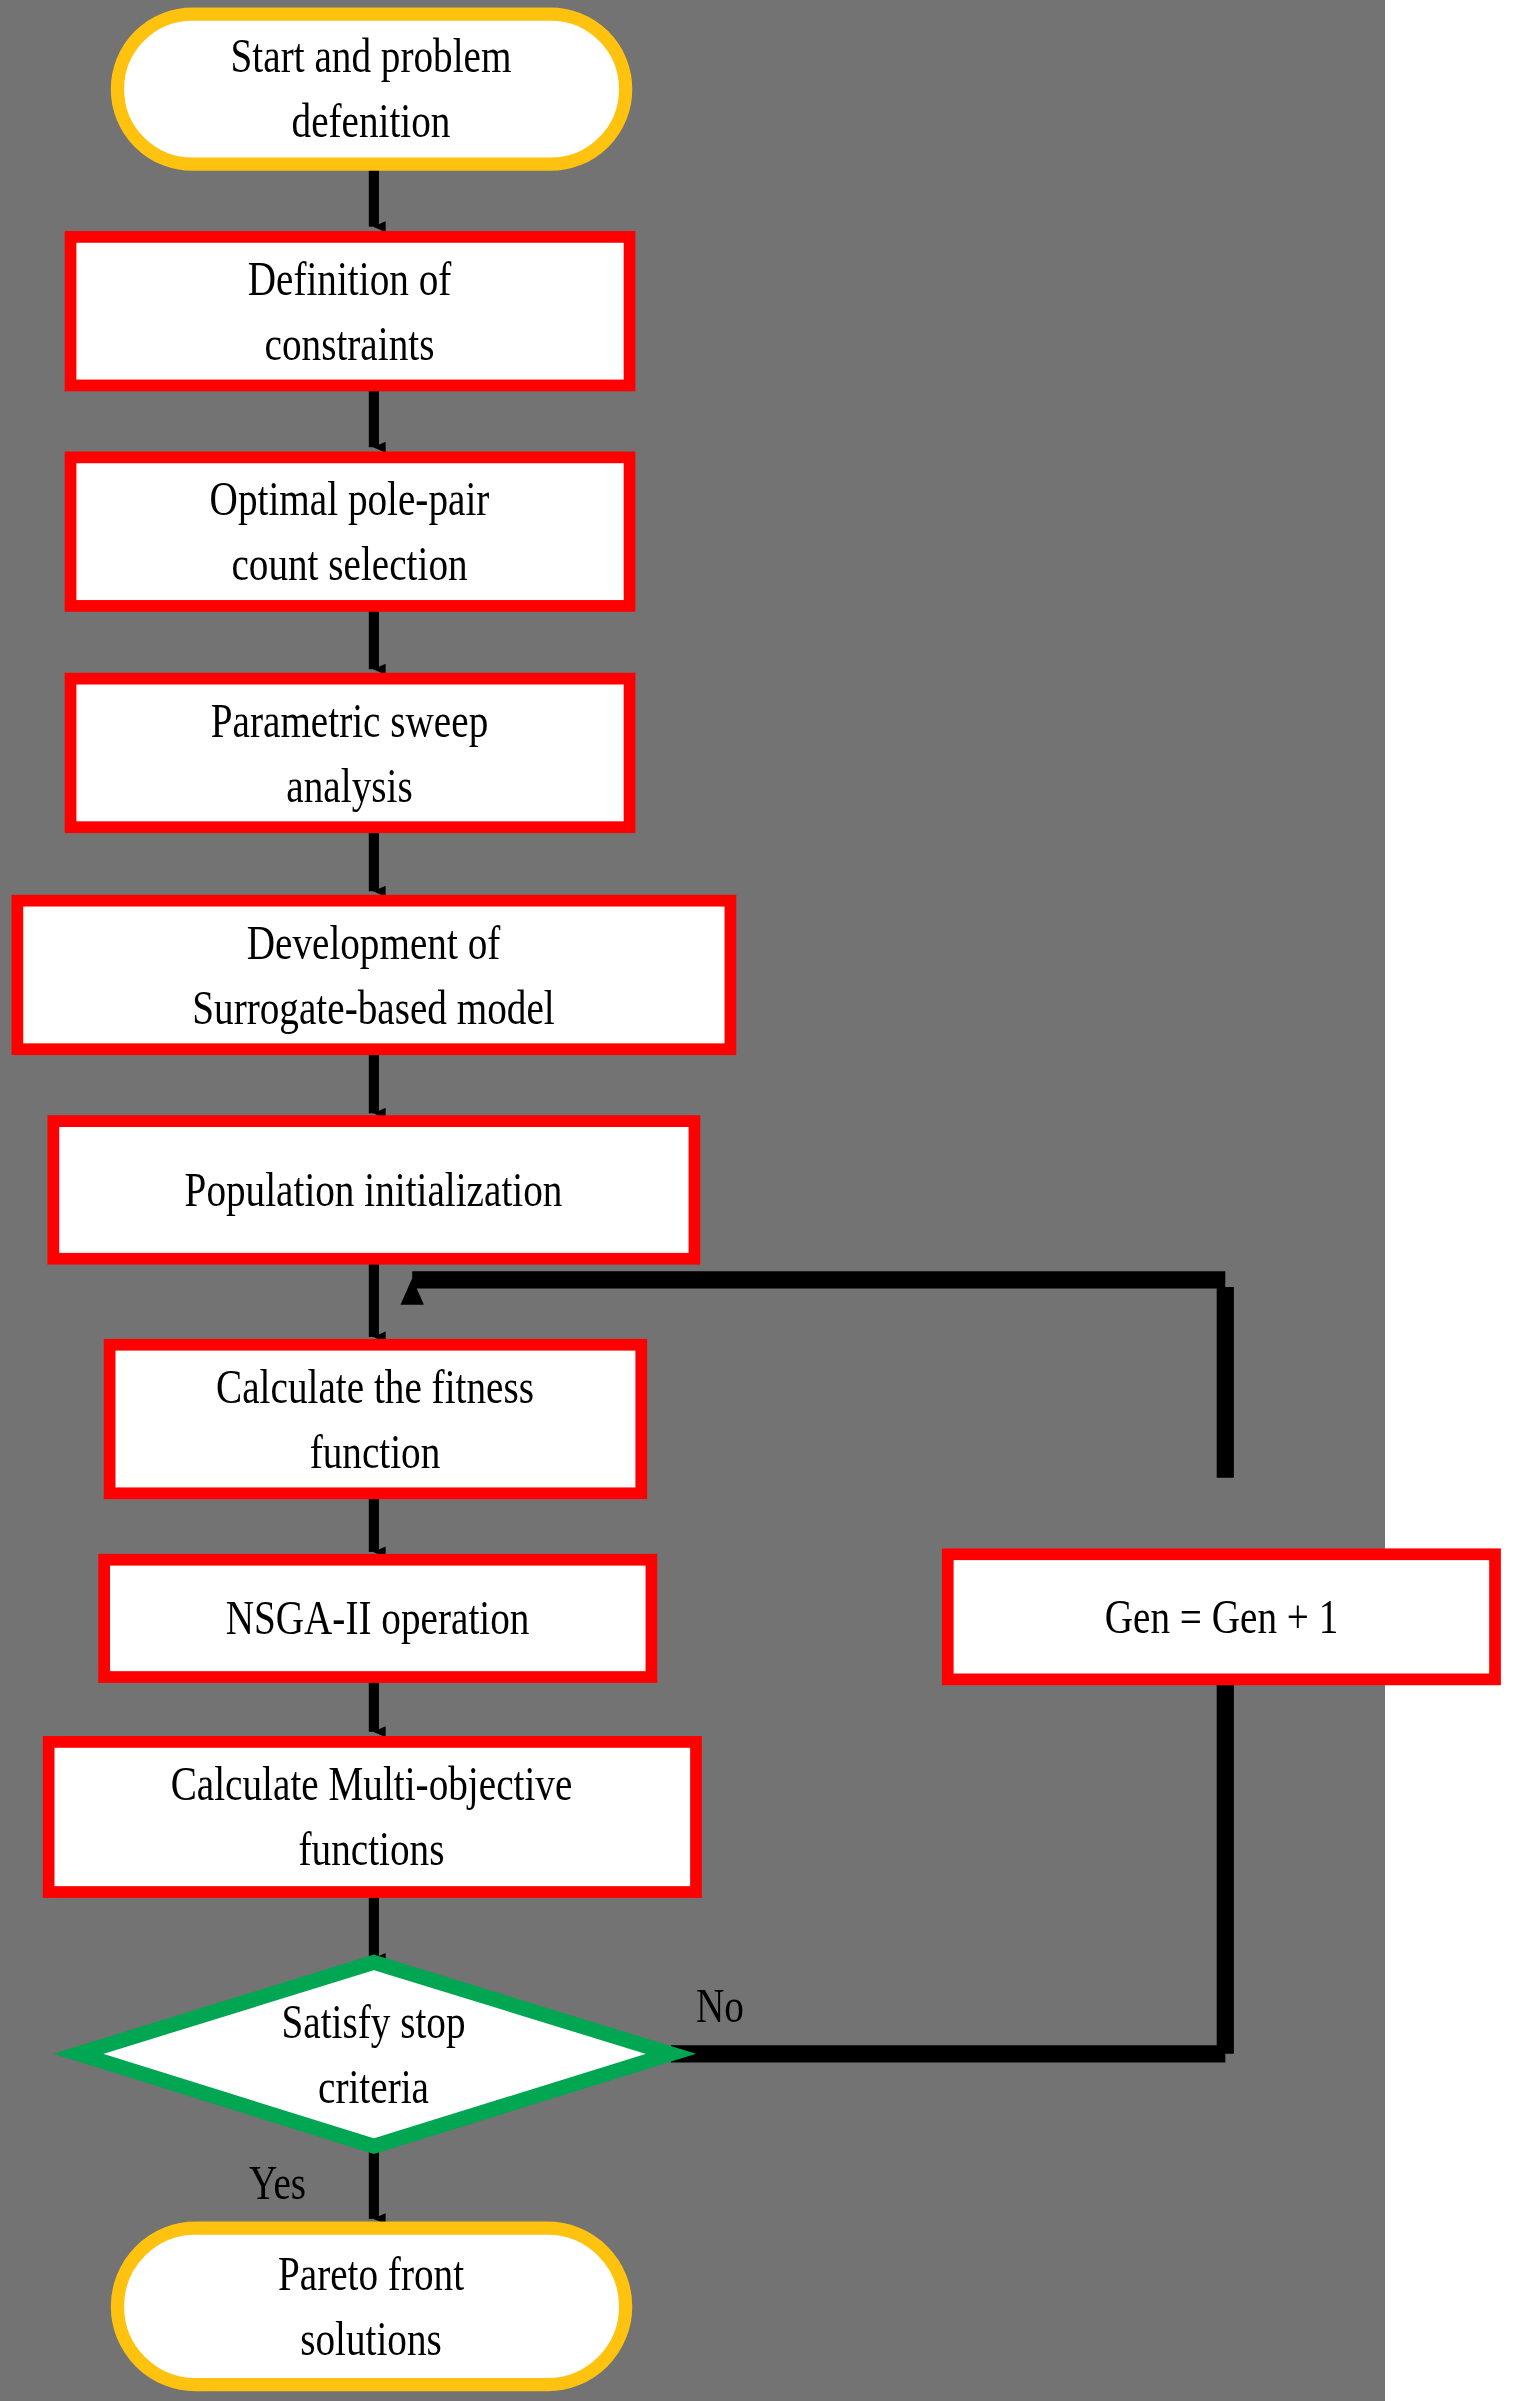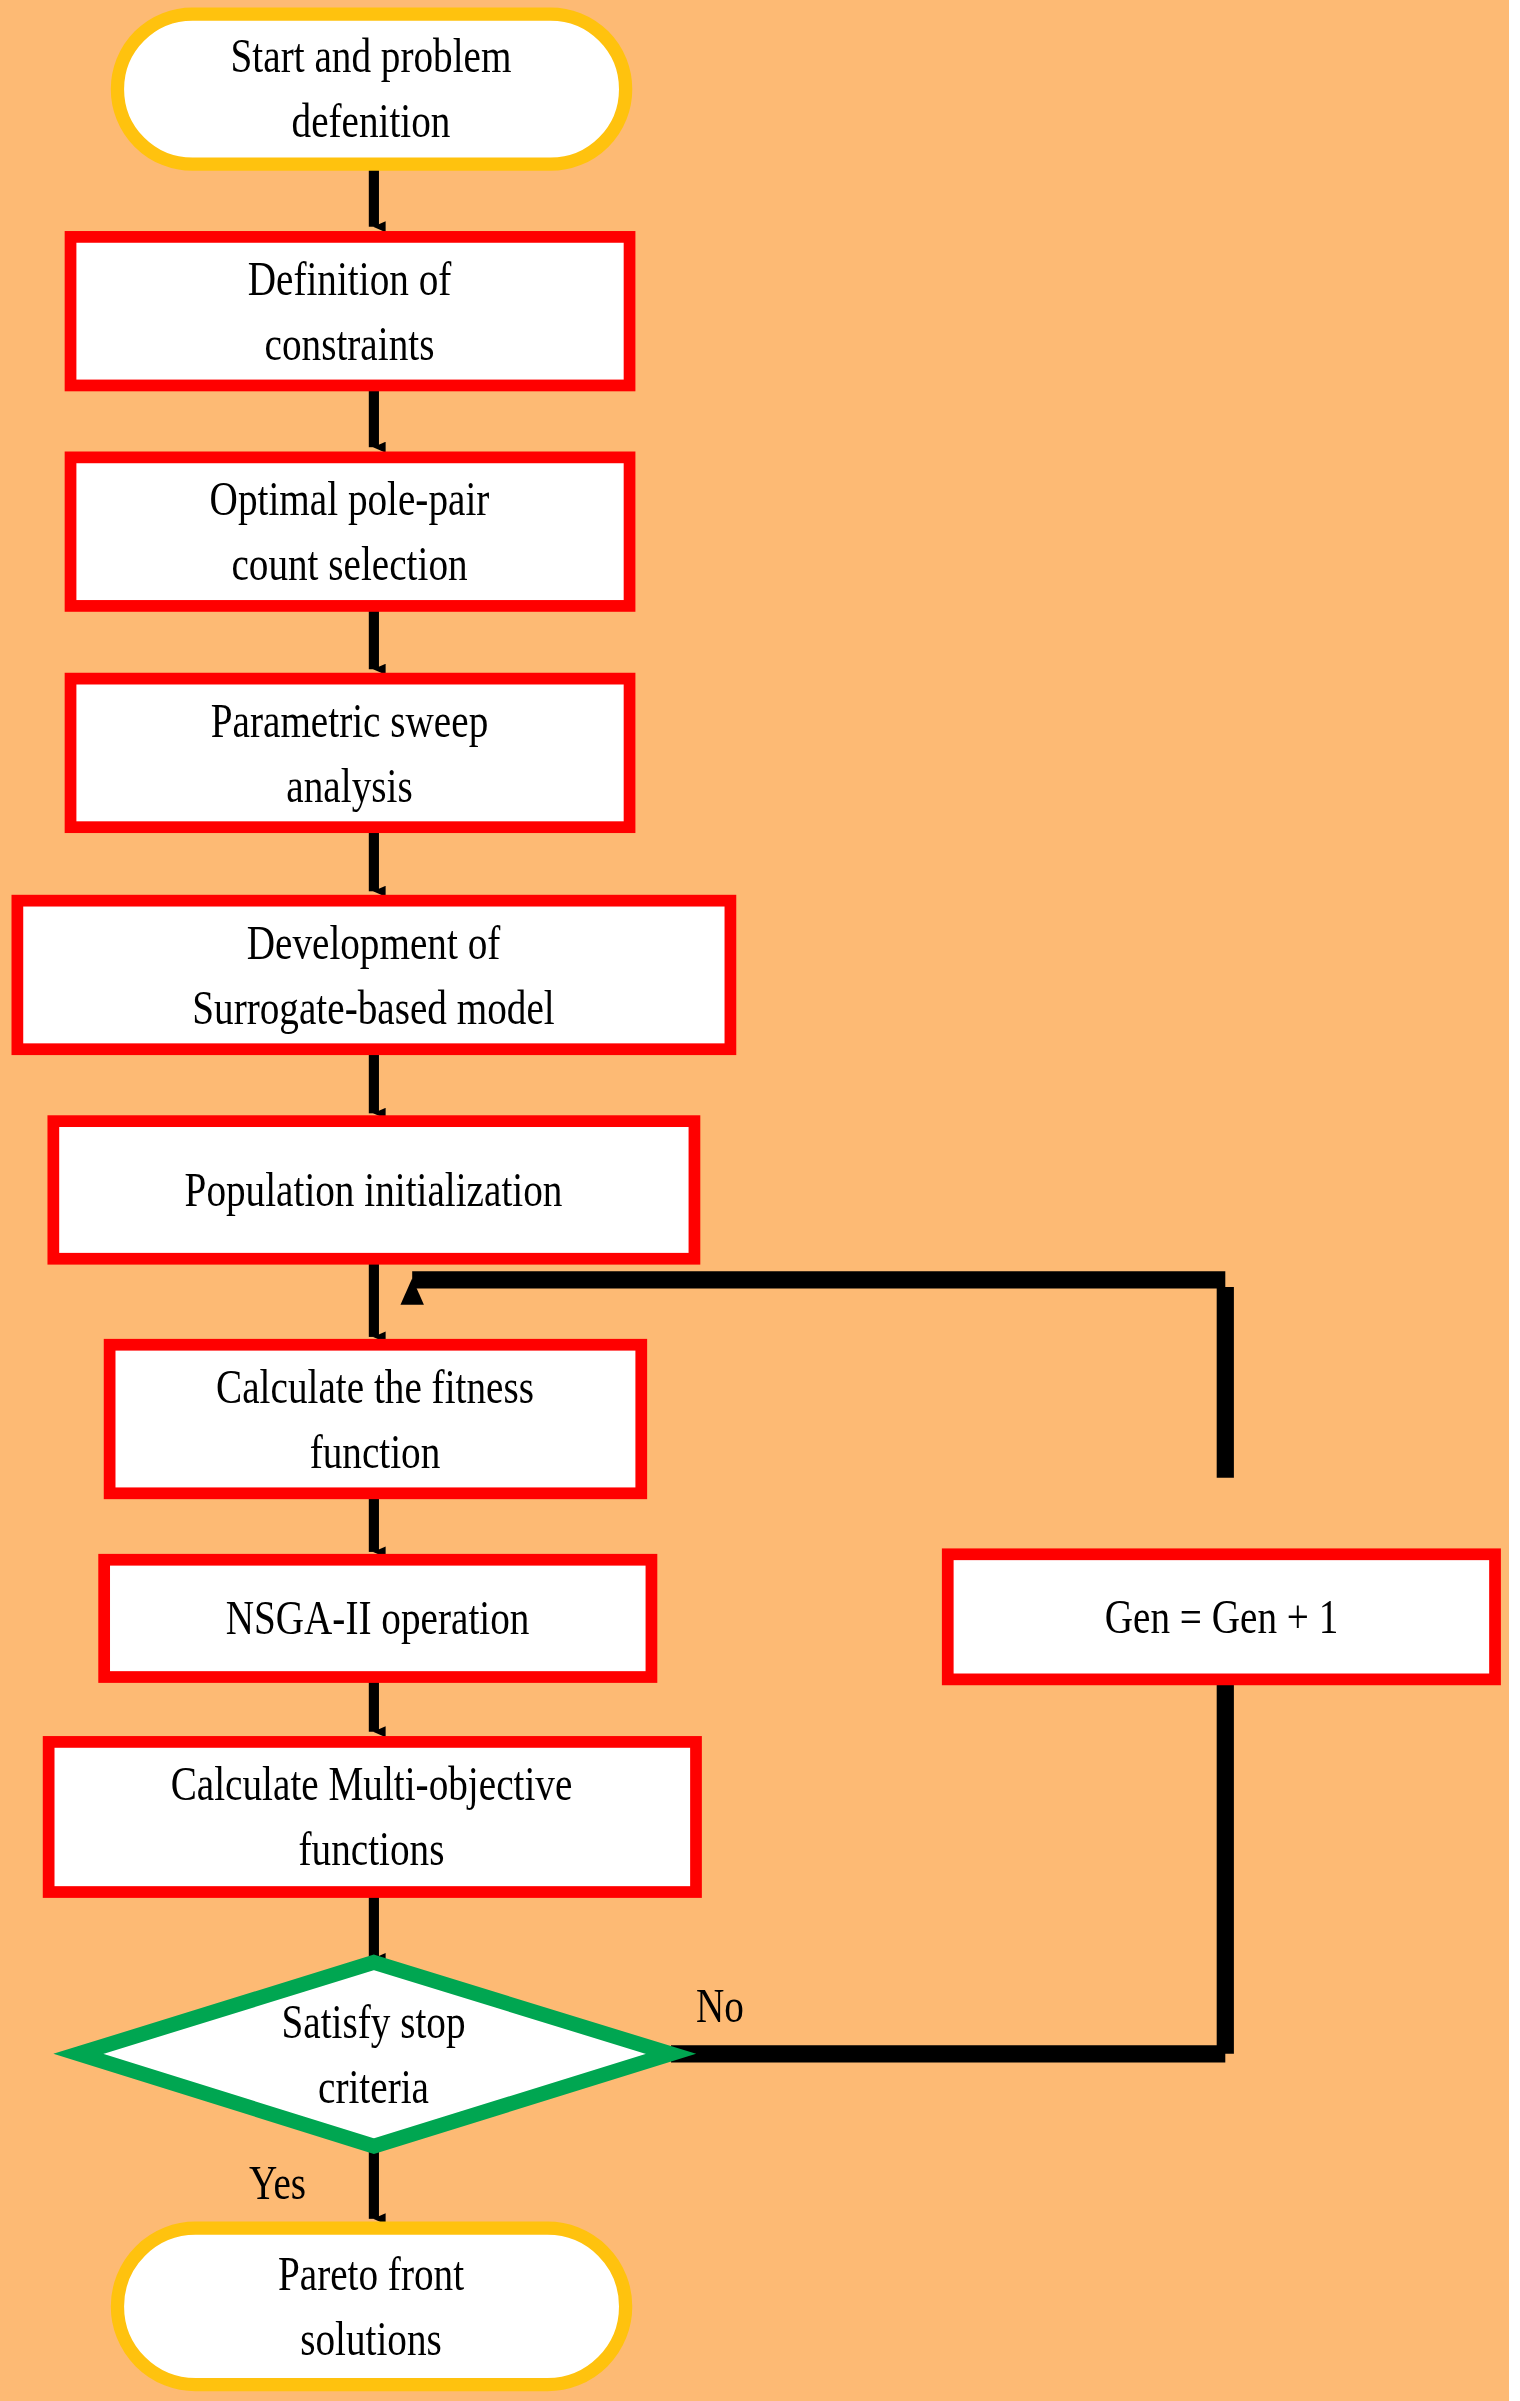--- a/index.html
+++ b/index.html
@@ -8,23 +8,23 @@
     background: #ffffff;
   }
   body {
     width: 1521px;
     height: 2401px;
     overflow: hidden;
     font-family: "Liberation Serif", "DejaVu Serif", serif;
   }
   #flowchart-root {
     position: relative;
-    width: 1509px;
+    width: 1385px;
     height: 2401px;
-    background: #fdba74;
+    background: #737373;
   }
   svg.chart-svg {
     position: absolute;
     top: 0;
     left: 0;
     width: 1521px;
     height: 2401px;
     display: block;
   }
   

